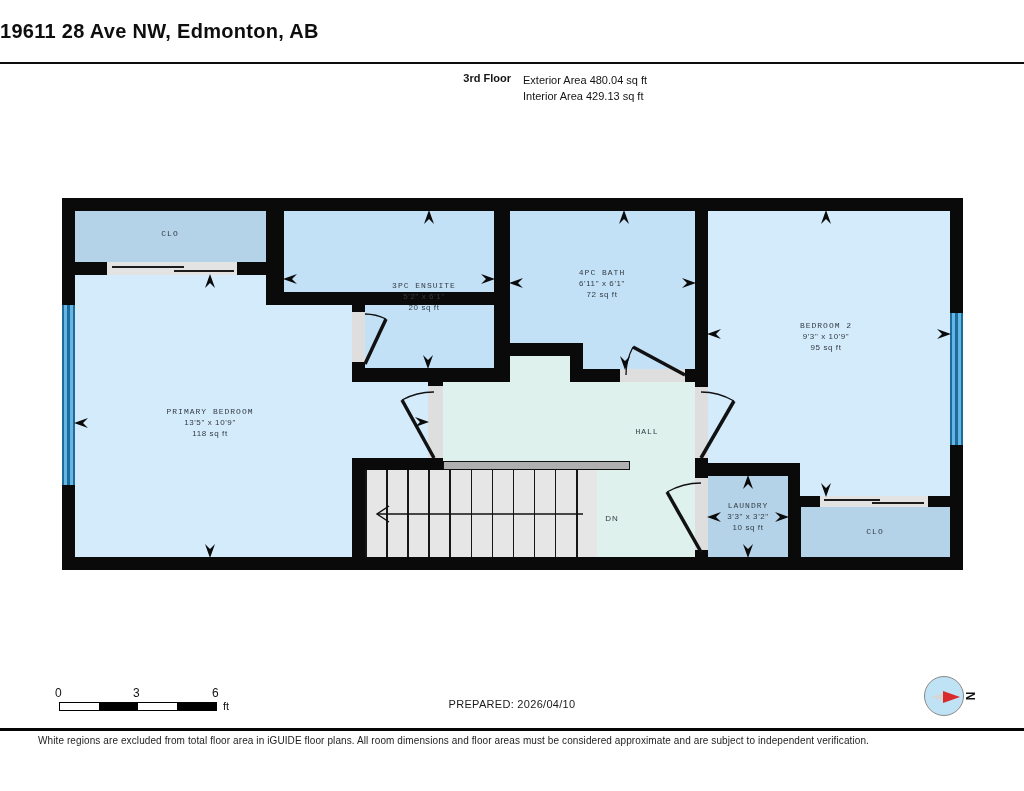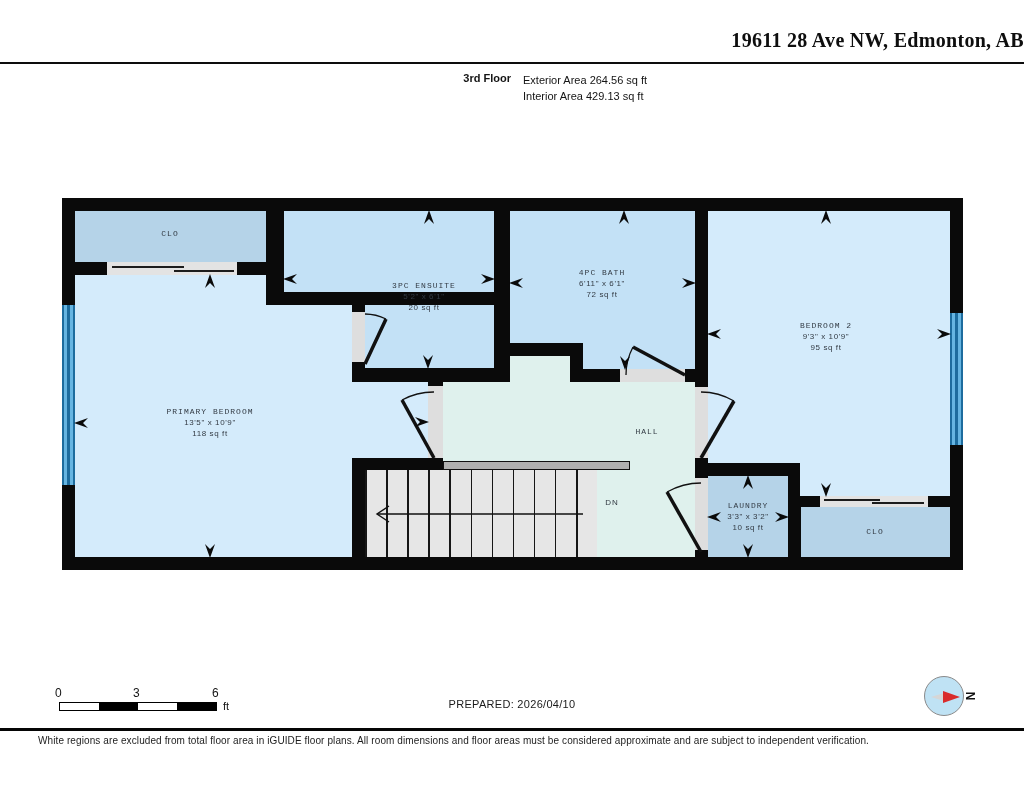--- a/index.html
+++ b/index.html
@@ -3,22 +3,22 @@
 <meta charset="utf-8">
 <style>
   html,body{margin:0;padding:0;}
   body{
     width:1024px;height:791px;position:relative;background:#fff;
     font-family:"Liberation Sans", sans-serif;color:#111;overflow:hidden;
   }
   .abs{position:absolute;}
   
   .title{
-    left:0;right:0;top:29px;text-align:right;
-    font-size:20px;font-weight:bold;letter-spacing:.3px;color:#0e0e0e;font-family:Liberation Serif, serif;
+    left:0;right:0;top:20px;text-align:left;
+    font-size:20px;font-weight:bold;letter-spacing:.3px;color:#0e0e0e;
   }
   .header-rule{left:0;right:0;top:62px;height:2px;background:#0d0d0d;}
   .floor-label{right:513px;top:72px;font-size:11px;font-weight:bold;color:#141414;}
   .area-lines{left:523px;top:72px;font-size:11px;line-height:16px;color:#141414;}
   
   .plan{
     left:62px;top:198px;width:901px;height:372px;
     background:var(--wall,#0a0a0a);
   }
   .room{position:absolute;}
@@ -67,21 +67,21 @@
   .footer-rule{left:0;right:0;top:728px;height:3px;background:#050505;}
   .disclaimer{left:38px;top:735px;font-size:10px;color:#1c1c1c;letter-spacing:.1px;}
 </style>
 </head>
 <body>
 
 <div class="abs title">19611 28 Ave NW, Edmonton, AB</div>
 <div class="abs header-rule"></div>
 <div class="abs floor-label">3rd Floor</div>
 <div class="abs area-lines">
-  <div>Exterior Area 264.56 sq ft</div>
+  <div>Exterior Area 480.04 sq ft</div>
   <div>Interior Area 429.13 sq ft</div>
 </div>
 
 <div class="abs plan">
 
   <div class="room c-closet" style="left:13px;top:13px;width:191px;height:51px;"></div>
   <div class="room c-bedroom" style="left:13px;top:77px;width:191px;height:282px;"></div>
   <div class="room c-bedroom" style="left:204px;top:107px;width:86px;height:252px;"></div>
   <div class="room c-bedroom" style="left:290px;top:184px;width:76px;height:76px;"></div>
   <div class="room c-bath" style="left:222px;top:13px;width:210px;height:81px;"></div>
@@ -188,21 +188,21 @@
     <div class="nm">HALL</div>
   </div>
   <div class="rlabel" style="left:686px;top:302px;">
     <div class="nm">LAUNDRY</div>
     <div>3'3" x 3'2"</div>
     <div>10 sq ft</div>
   </div>
   <div class="rlabel" style="left:813px;top:328px;">
     <div class="nm">CLO</div>
   </div>
-  <div class="dn-label" style="left:550px;top:300px;">DN</div>
+  <div class="dn-label" style="left:550px;top:316px;">DN</div>
 </div>
 
 <span class="tick" style="left:55px;top:686px;">0</span>
 <span class="tick" style="left:133px;top:686px;">3</span>
 <span class="tick" style="left:212px;top:686px;">6</span>
 <div class="abs scalebar"></div>
 <span class="abs ft-label">ft</span>
 
 <div class="abs prepared">PREPARED: 2026/04/10</div>
 

